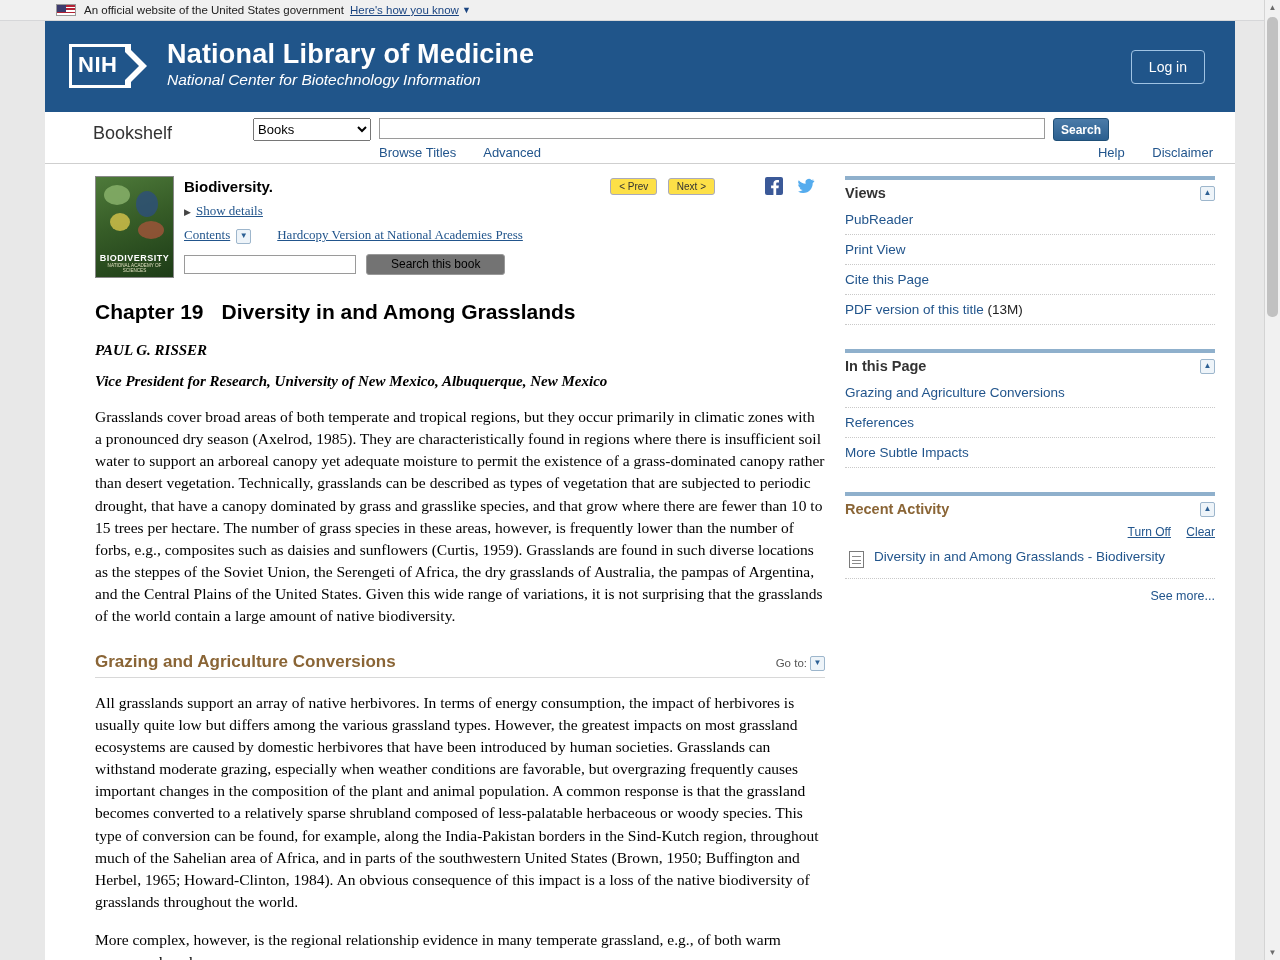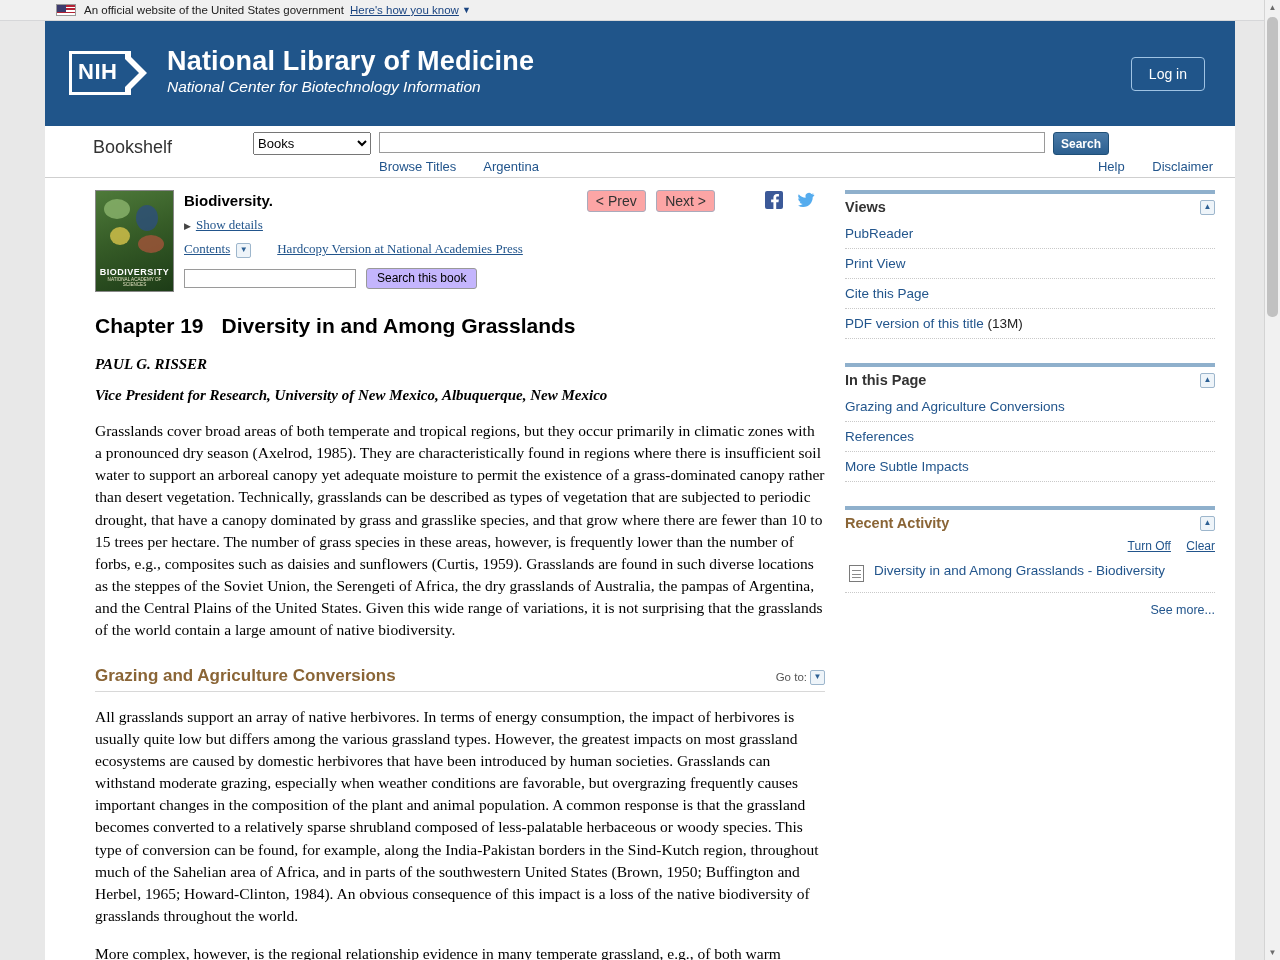--- a/index.html
+++ b/index.html
@@ -63,21 +63,21 @@
     background: #ffffff;
     position: relative;
   }
   .page-inner {
     background: #fff;
   }
 
   
   .ncbi-header {
     background: #20558a;
-    height: 105px;
+    height: 91px;
     display: flex;
     align-items: center;
     justify-content: space-between;
     padding: 0 30px 0 24px;
     box-sizing: border-box;
   }
   .brand {
     display: flex;
     align-items: center;
   }
@@ -336,41 +336,41 @@
     width: 172px;
     height: 19px;
     border: 1px solid #9a9a9a;
     font-size: 12px;
     vertical-align: middle;
     box-sizing: border-box;
   }
   .book-search-btn {
     height: 21px;
     font-size: 12px;
-    padding: 0 10px;
+    padding: 0 24px;
     margin-left: 6px;
     vertical-align: middle;
-    background: #c4b5fd;
+    background: #737373;
     border: 1px solid #999;
     border-radius: 3px;
     cursor: pointer;
     font-family: "Liberation Sans", sans-serif;
   }
   .navbtns {
     position: absolute;
     right: 120px;
     top: 0;
   }
   .navbtn {
     display: inline-block;
-    font-size: 14px;
+    font-size: 10px;
     padding: 2px 8px;
     border: 1px solid #aab;
     border-radius: 3px;
-    background: #fca5a5;
+    background: #fde047;
     color: #333;
     margin-left: 6px;
     cursor: pointer;
     font-family: "Liberation Sans", sans-serif;
   }
   .social {
     position: absolute;
     right: 20px;
     top: 0;
   }
@@ -583,21 +583,21 @@
 
     <div class="searchbar">
       <div class="bookshelf-title">Bookshelf</div>
       <select class="db-select">
         <option>Books</option>
       </select>
       <input class="search-input" type="text" placeholder="" style="">
       <button class="search-btn">Search</button>
       <div class="sublinks">
         <a href="#">Browse Titles</a>
-        <a href="#">Argentina</a>
+        <a href="#">Advanced</a>
       </div>
       <div class="rightlinks">
         <a href="#">Help</a>
         <a href="#">Disclaimer</a>
       </div>
     </div>
 
     <div class="content">
 
       <div class="main-col">

